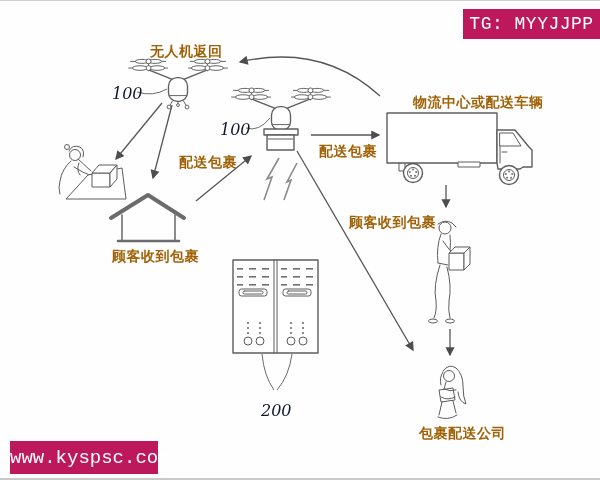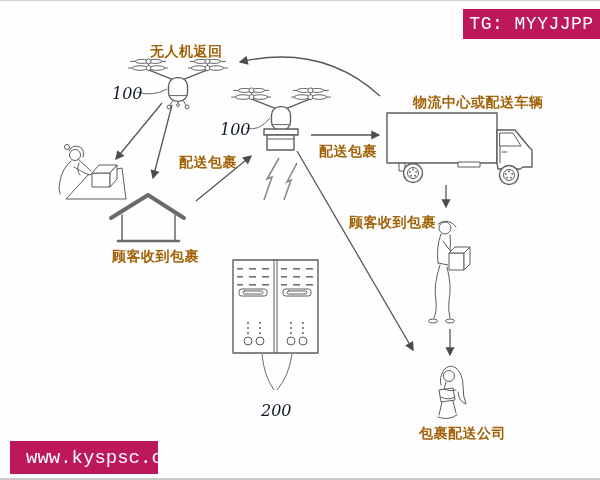--- a/index.html
+++ b/index.html
@@ -20,21 +20,21 @@
   .dash{fill:#6f6f6f;}
   .dot{fill:#6f6f6f;}
   .cn{position:absolute;font-weight:bold;font-size:14px;line-height:13px;color:#a16207;
       letter-spacing:0.5px;white-space:nowrap;font-family:"DejaVu Sans", sans-serif;}
   .cn2{text-align:center;}
   .ref{position:absolute;font-style:italic;font-size:16px;color:#0f172a;
        font-family:"DejaVu Serif", serif;white-space:nowrap;}
   .badge{position:absolute;background:#be185d;color:#ffffff;display:flex;align-items:center;
          font-family:Liberation Mono, monospace;}
   #tg-badge{left:463px;top:8px;width:137px;height:30px;font-size:18px;justify-content:center;letter-spacing:0.5px;}
-  #site-badge{left:10px;top:440px;width:148px;height:33px;font-size:19px;padding-left:16px;box-sizing:border-box;}
+  #site-badge{left:10px;top:440px;width:148px;height:33px;font-size:19px;padding-left:0;box-sizing:border-box;}
 </style>
 </head>
 <body>
 
 <div id="stage">
 
   <svg id="art" viewBox="0 0 600 480">
     <defs>
       <marker id="ah" viewBox="0 0 10 10" refX="8.5" refY="5" markerWidth="9" markerHeight="7" orient="auto-start-reverse">
         <path d="M0,0 L10,5 L0,10 z" fill="#4d4d4d"></path>

